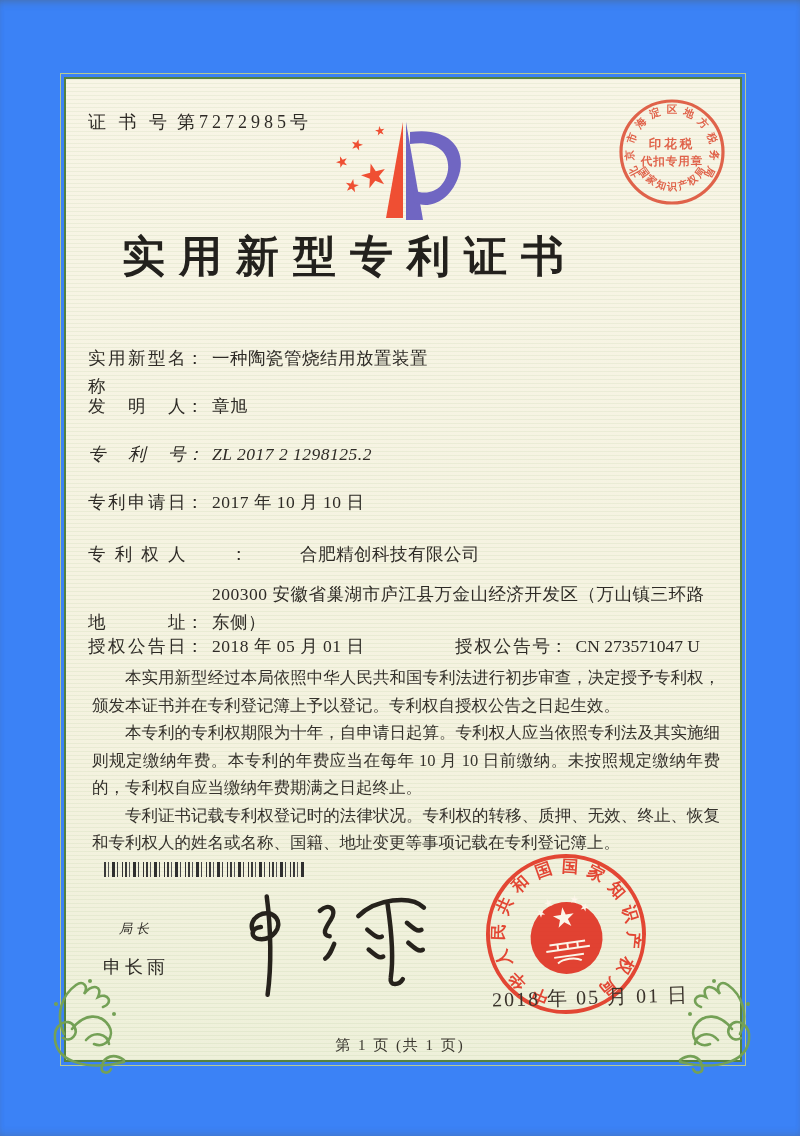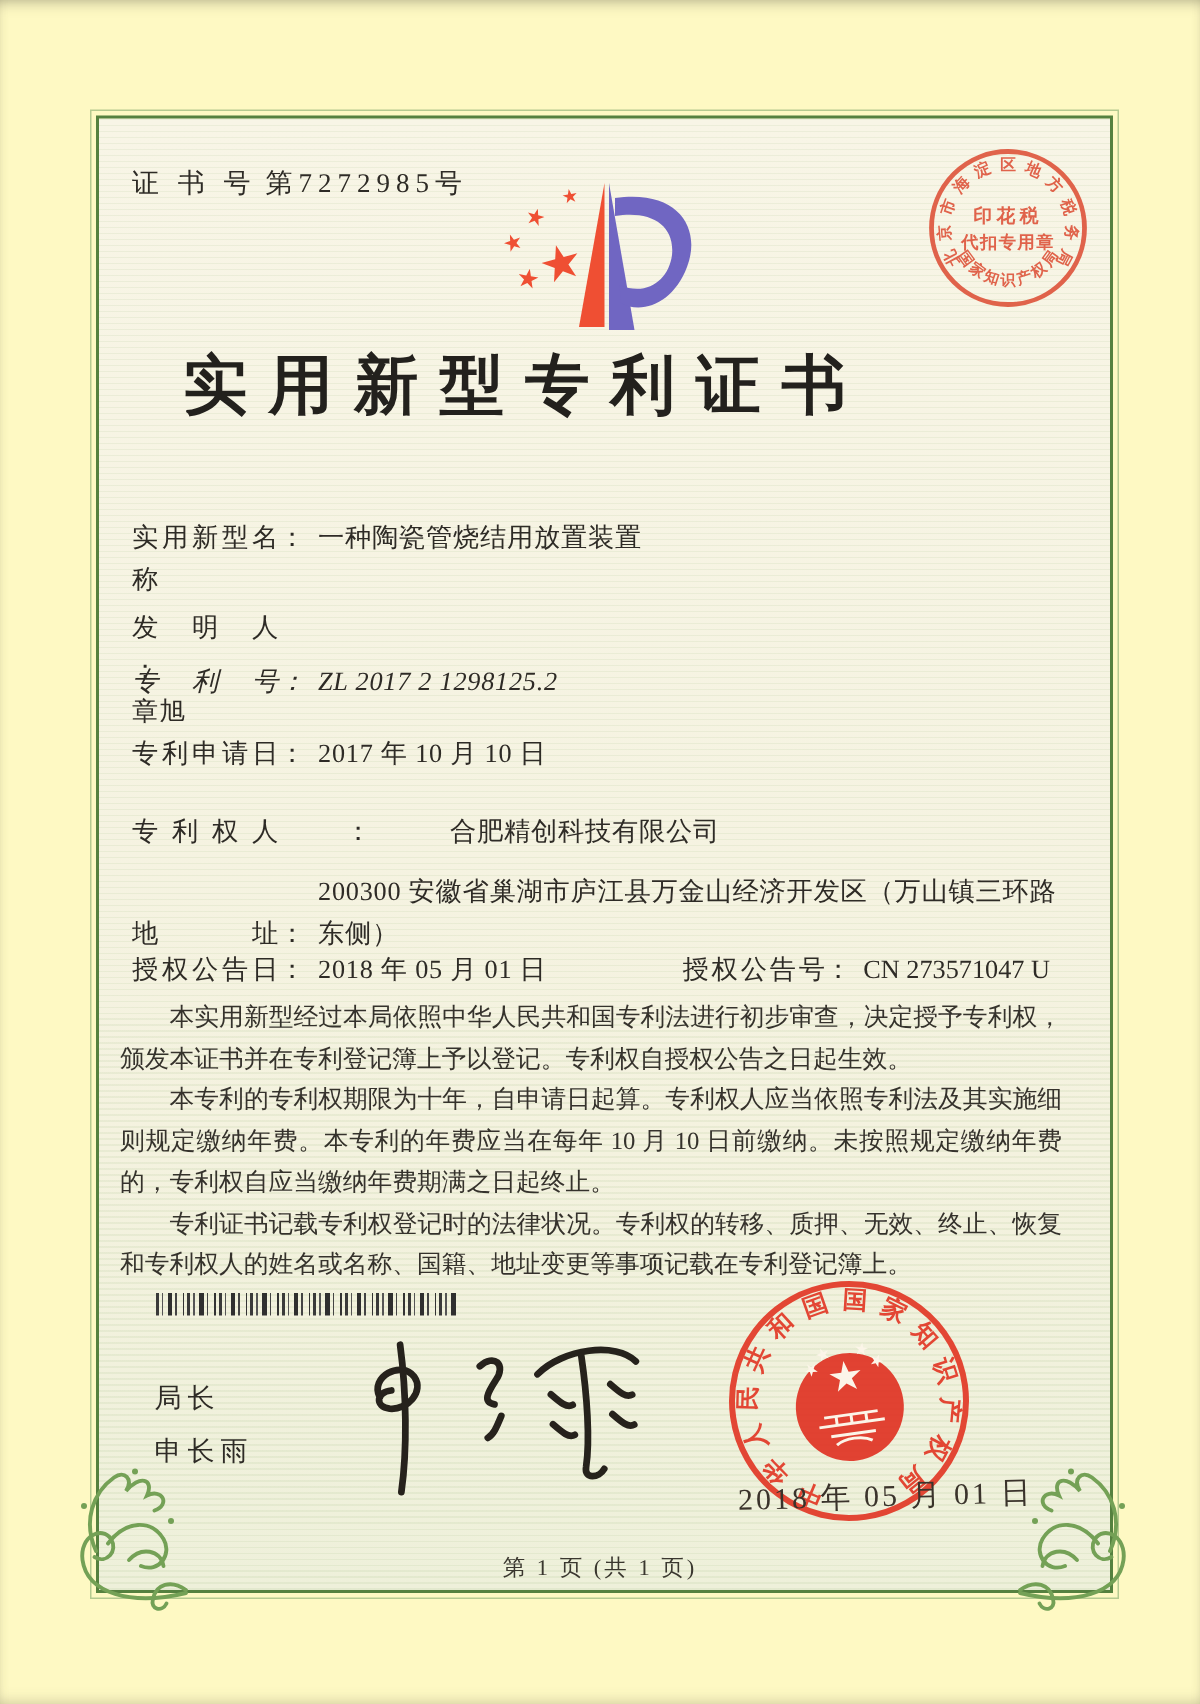--- a/index.html
+++ b/index.html
@@ -1,18 +1,18 @@
 <!DOCTYPE html>
 <html><head>
 <meta charset="utf-8">
 <style>
   html,body{margin:0;padding:0;background:#eceae3;}
   .page{
     position:relative;width:800px;height:1136px;margin:0 auto;
-    background:#fef9c3;overflow:hidden;
+    background:#3b82f6;overflow:hidden;
     font-family:"Liberation Serif","DejaVu Serif",serif;color:#2e2b26;
     box-shadow:inset 0 6px 10px -6px rgba(90,85,70,.55), inset 0 -6px 10px -6px rgba(90,85,70,.35);
   }
   
   .frame-outer{position:absolute;left:60px;top:73px;width:684px;height:991px;
     border:1px solid #b5ca90;}
   .frame-inner{position:absolute;left:3px;top:3px;right:3px;bottom:3px;
     border:2px solid #55813f;
     background:
       repeating-linear-gradient(0deg, rgba(130,170,100,.10) 0 1px, rgba(130,170,100,0) 1px 4px),
@@ -32,31 +32,31 @@
   .field-row{position:absolute;left:88px;font-size:17.5px;letter-spacing:.5px;
     display:flex;align-items:flex-start;line-height:28px;}
   .flabel{display:inline-block;width:98px;text-align:justify;text-align-last:justify;}
   .fcolon{display:inline-block;margin-right:8px;}
   .fvalue{display:inline-block;}
   .fvalue.addr{width:505px;}
   .grant-right{position:absolute;left:455px;top:632px;font-size:17.5px;display:flex;line-height:28px;justify-content:flex-end;}
   .flabel2{display:inline-block;width:95px;text-align:justify;text-align-last:justify;}
 
   
-  .body-text{position:absolute;left:80px;top:664px;width:628px;
+  .body-text{position:absolute;left:92px;top:664px;width:628px;
     font-size:16.5px;line-height:27.5px;text-align:justify;color:#35322c;}
   .body-text p{margin:0;text-indent:2em;}
 
   .barcode{position:absolute;left:104px;top:862px;width:201px;height:15px;
     background:repeating-linear-gradient(90deg,
       #3a3a3a 0 2px,transparent 2px 4px,#555 4px 5px,transparent 5px 8px,
       #2f2f2f 8px 11px,transparent 11px 13px,#444 13px 14px,transparent 14px 18px,
       #333 18px 19px,transparent 19px 21px);}
 
-  .signoff-title{position:absolute;left:103px;top:920px;font-size:18px;letter-spacing:4px;}
+  .signoff-title{position:absolute;left:119px;top:920px;font-size:13px;letter-spacing:4px;font-style:italic;}
   .signoff-name{position:absolute;left:103px;top:955px;font-size:18px;letter-spacing:4px;}
   .signature{position:absolute;left:218px;top:884px;width:230px;height:115px;}
 
   .seal{position:absolute;left:478px;top:846px;width:176px;height:176px;opacity:.93;}
   .seal-date{position:absolute;left:492px;top:984px;font-size:20px;letter-spacing:2px;
     color:#3a332b;transform:rotate(-1.5deg);}
   .tax-stamp{position:absolute;left:612px;top:92px;width:120px;height:120px;opacity:.88;}
 
   .footer{position:absolute;left:0;top:1036px;width:800px;text-align:center;
     font-size:15px;letter-spacing:2px;color:#3a372f;}
@@ -141,21 +141,21 @@
     <use href="#star-shape" transform="translate(50,13) scale(5) rotate(-10)" fill="#ef4f33"></use>
   </svg>
 
   <div class="title">实用新型专利证书</div>
 
   <div class="field-row" style="top:344px;">
     <span class="flabel">实用新型名称</span>
       <span class="fcolon">：</span>
       <span class="fvalue">一种陶瓷管烧结用放置装置</span>
   </div>
-  <div class="field-row" style="top:404px;flex-direction:column;">
+  <div class="field-row" style="top:392px;">
     <span class="flabel">发明人</span>
       <span class="fcolon">：</span>
       <span class="fvalue">章旭</span>
   </div>
   <div class="field-row" style="top:440px;font-style:italic;">
     <span class="flabel">专利号</span>
       <span class="fcolon">：</span>
       <span class="fvalue">ZL 2017 2 1298125.2</span>
   </div>
   <div class="field-row" style="top:488px;">

